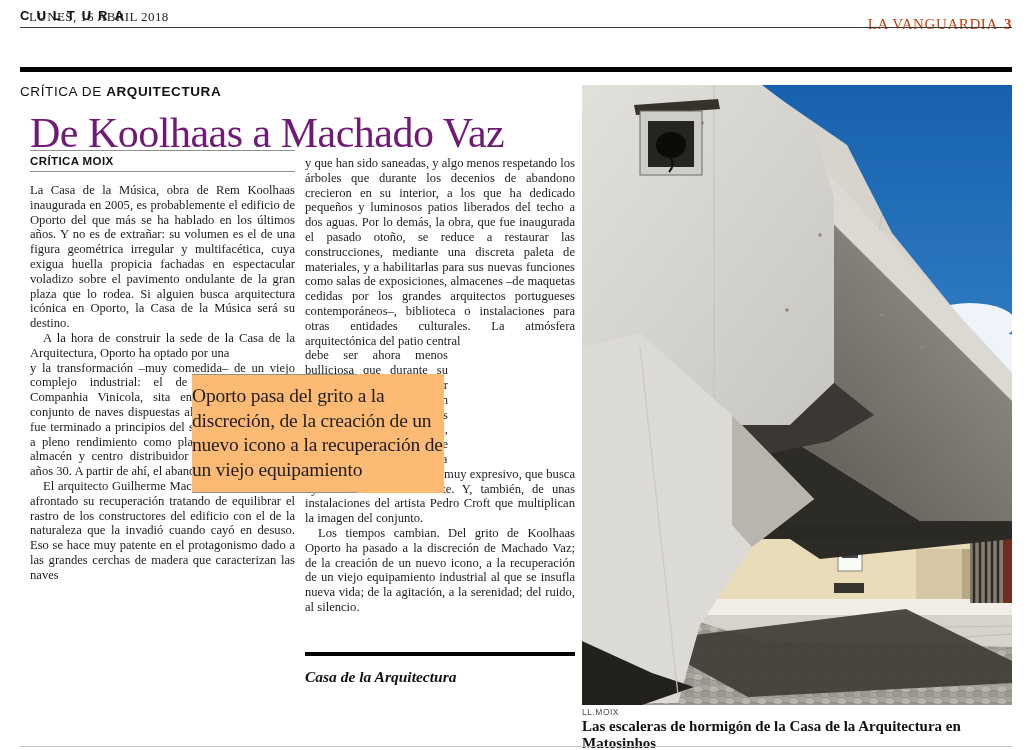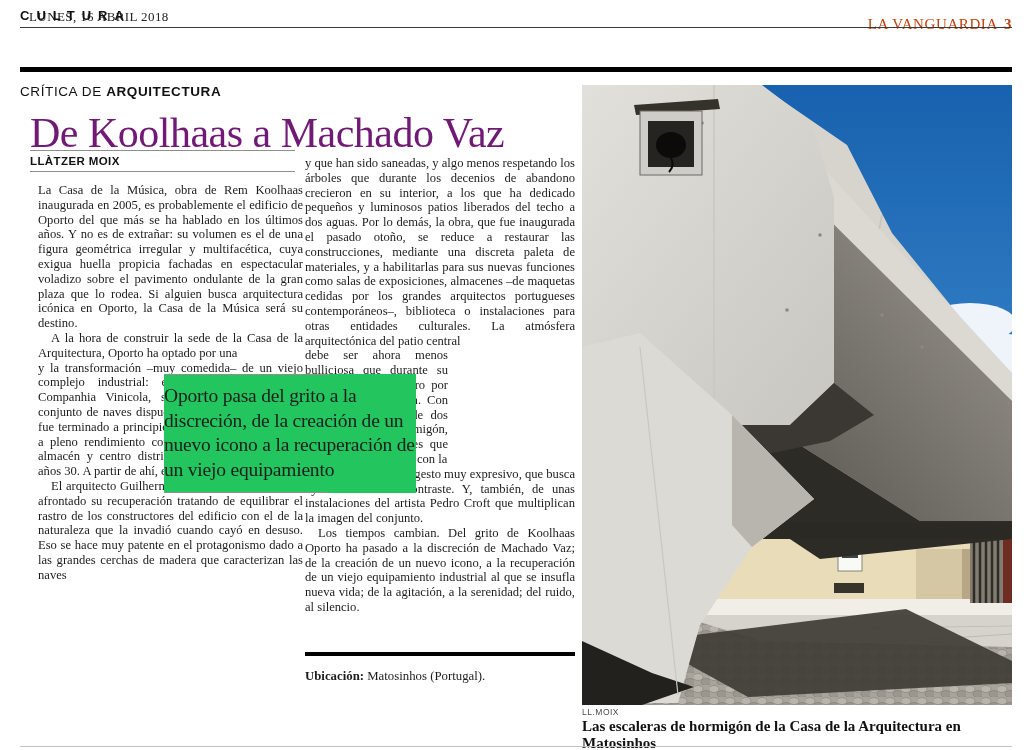--- a/index.html
+++ b/index.html
@@ -26,28 +26,28 @@
   .headline{position:absolute;top:82px;left:30px;width:545px;
             font-size:42px;line-height:46px;font-weight:400;color:#701a75;letter-spacing:-.5px;}
   .byline{position:absolute;top:150px;left:30px;width:265px;
           border-top:1px solid #8f8f8f;border-bottom:1px solid #8f8f8f;
           padding:4px 0 4px 0;font-family:"Liberation Sans",sans-serif;
           font-weight:700;font-size:11.5px;letter-spacing:.4px;color:#111;}
 
   
   .col{position:absolute;font-size:12.6px;line-height:14.8px;text-align:justify;color:#1c1c1c;}
   .col p{margin:0;}
-  #col1{left:38px;top:183px;width:265px;height:565px;overflow:hidden;}
+  #col1{left:30px;top:183px;width:265px;height:565px;overflow:hidden;}
   #col2{left:305px;top:156px;width:270px;height:492px;overflow:hidden;}
   .seg-narrow1{width:133px;}
   .seg-narrow2{width:143px;margin-left:127px;}
   .indent{text-indent:13px;}
 
   
-  .pullquote{position:absolute;left:164px;top:374px;width:252px;background:#22c55e;}
+  .pullquote{position:absolute;left:192px;top:374px;width:252px;background:#fdba74;}
   .pq-rule{width:165px;height:1px;background:#8f8f8f;}
   .pq-text{font-size:19.5px;line-height:24.5px;color:#1d1d1d;padding:9px 0 10px 0;letter-spacing:-.2px;}
 
   
   .end-rule{position:absolute;left:305px;top:652px;width:270px;height:4px;background:#000;}
   .infobox{position:absolute;left:305px;top:668px;width:270px;}
   .ib-title{font-style:italic;font-weight:700;font-size:15.5px;color:#111;margin-bottom:6px;}
   .ib-row{font-size:12.8px;line-height:16.5px;color:#1c1c1c;}
   .ib-label{font-weight:700;}
 
@@ -68,21 +68,21 @@
   <span class="mh-date">LUNES, 16 ABRIL 2018</span>
   <span class="mh-section">CULTURA</span>
   <span class="mh-right"><span>LA VANGUARDIA</span><span class="mh-page">3</span></span>
 </div>
 <div class="mh-rule"></div>
 
 <div class="kicker"><span>CRÍTICA DE </span><span class="bold">ARQUITECTURA</span></div>
 <div class="kicker-rule"></div>
 
 <h1 class="headline">De Koolhaas a Machado Vaz</h1>
-<div class="byline">LLÀTZER MOIX</div>
+<div class="byline">CRÍTICA MOIX</div>
 
 <div class="col" id="col1" lang="es">
   <p>La Casa de la Música, obra de Rem Koolhaas inaugurada en 2005, es probablemente el edificio de Oporto del que más se ha hablado en los últimos años. Y no es de extrañar: su volumen es el de una figura geométrica irregular y multifacética, cuya exigua huella propicia fachadas en espectacular voladizo sobre el pavimento ondulante de la gran plaza que lo rodea. Si alguien busca arquitectura icónica en Oporto, la Casa de la Música será su destino.</p>
   <p class="indent">A la hora de construir la sede de la Casa de la Arquitectura, Oporto ha optado por una</p>
   <p>y la transformación –muy comedida– de un viejo complejo industrial: el de la antigua Real Companhia Vinicola, sita en Matosinhos. Este conjunto de naves dispuestas alrededor de un patio fue terminado a principios del siglo XX y funcionó a pleno rendimiento como planta empaquetadora, almacén y centro distribuidor de vinos hasta los años 30. A partir de ahí, el abandono.</p>
   <p class="indent">El arquitecto Guilherme Machado Vaz dice haber afrontado su recuperación tratando de equilibrar el rastro de los constructores del edificio con el de la naturaleza que la invadió cuando cayó en desuso. Eso se hace muy patente en el protagonismo dado a las grandes cerchas de madera que caracterizan las naves</p>
 </div>
 
 <div class="col" id="col2" lang="es">
   <p>y que han sido saneadas, y algo menos respetando los árboles que durante los decenios de abandono crecieron en su interior, a los que ha dedicado pequeños y luminosos patios liberados del techo a dos aguas. Por lo demás, la obra, que fue inaugurada el pasado otoño, se reduce a restaurar las construcciones, mediante una discreta paleta de materiales, y a habilitarlas para sus nuevas funciones como salas de exposiciones, almacenes –de maquetas cedidas por los grandes arquitectos portugueses contemporáneos–, biblioteca o instalaciones para otras entidades culturales. La atmósfera arquitectónica del patio central</p>
@@ -92,21 +92,21 @@
 </div>
 
 <div class="pullquote">
   <div class="pq-rule"></div>
   <div class="pq-text">Oporto pasa del grito a la discreción, de la creación de un nuevo icono a la recuperación de un viejo equipamiento</div>
   <div class="pq-rule"></div>
 </div>
 
 <div class="end-rule"></div>
 <div class="infobox">
-  <div class="ib-row"><span class="ib-label">Ubicación: </span><span>Matosinhos (Portugal).</span></div>
+  <div class="ib-title">Casa de la Arquitectura</div>
 </div>
 
 <div class="photo">
   <svg viewBox="0 0 430 620" preserveAspectRatio="none">
     <defs>
       <linearGradient id="sky" x1="0" y1="0" x2="0" y2="1">
         <stop offset="0" stop-color="#1761ae"></stop>
         <stop offset="0.55" stop-color="#3784c8"></stop>
         <stop offset="1" stop-color="#7db6e2"></stop>
       </linearGradient>

